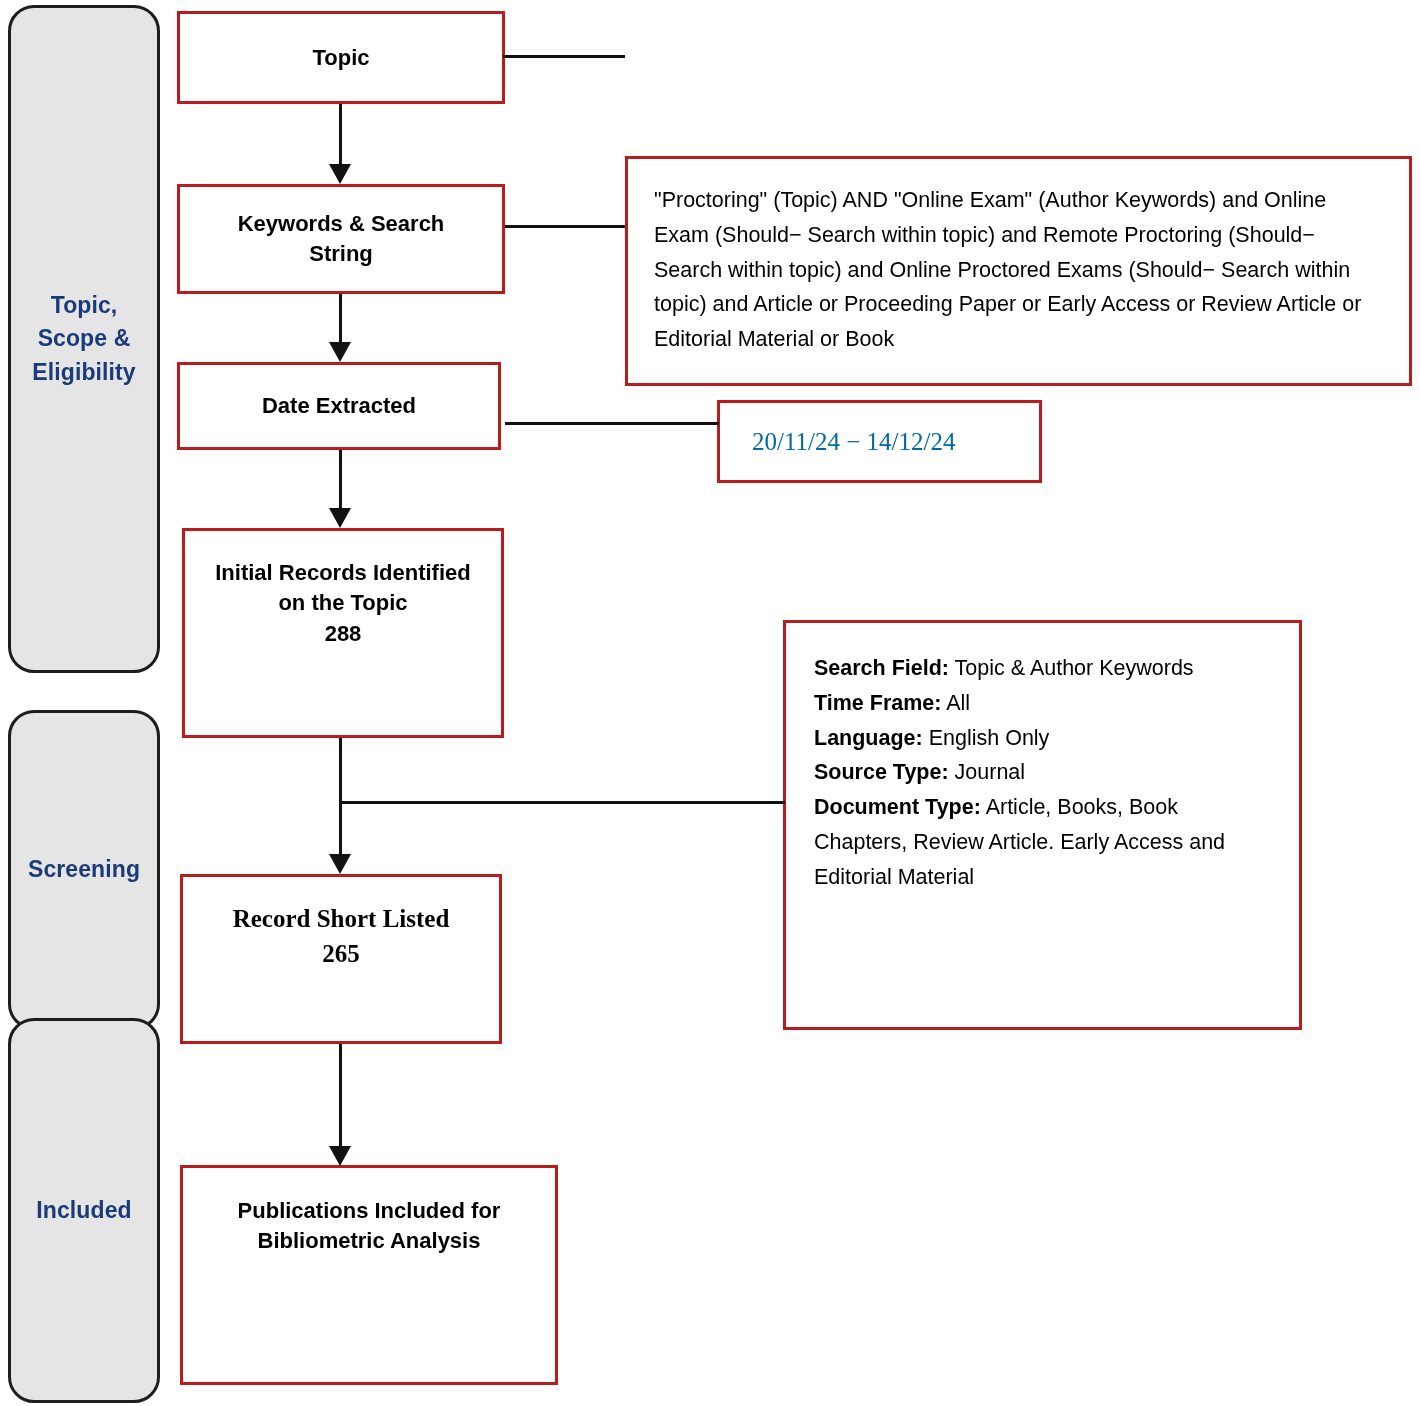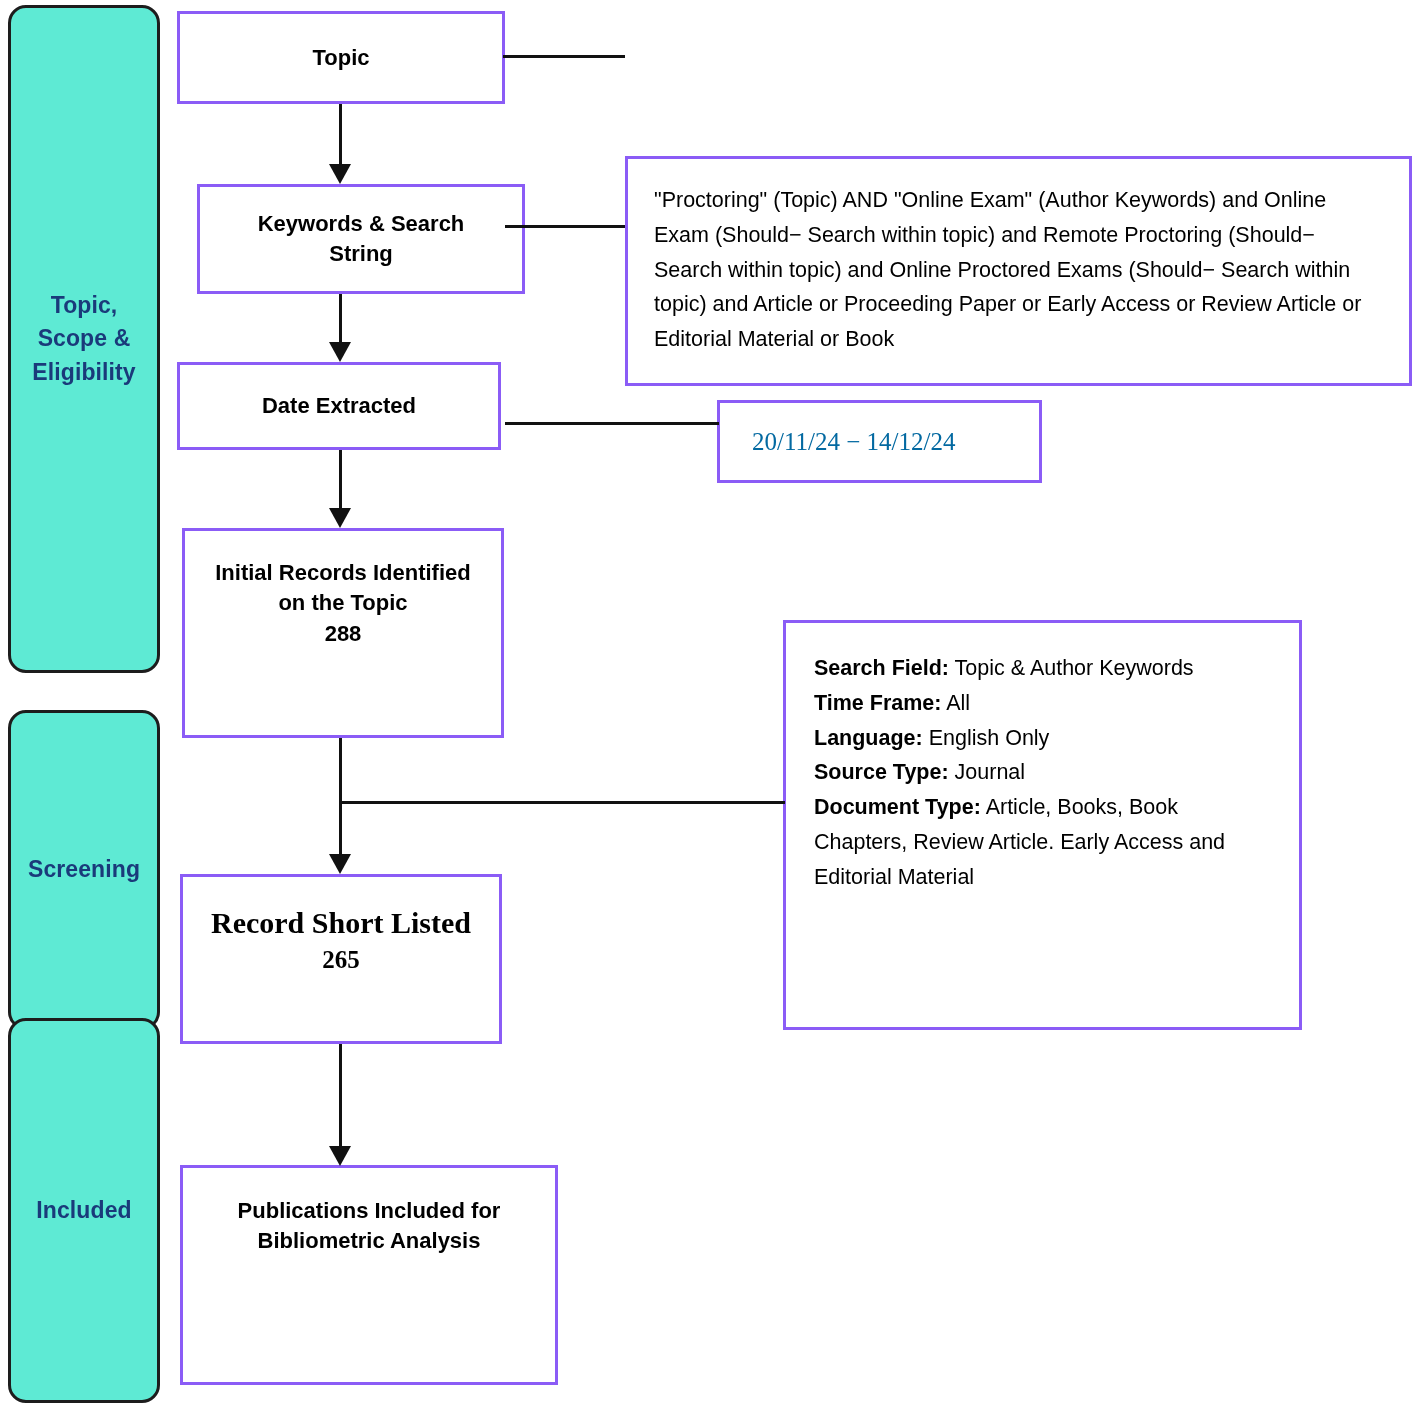--- a/index.html
+++ b/index.html
@@ -16,42 +16,42 @@
     width: 1420px;
     height: 1406px;
     background: #ffffff;
     overflow: hidden;
   }
 
   
   .stage {
     position: absolute;
     box-sizing: border-box;
-    background: #5eead4;
+    background: #e5e5e5;
     border: 3px solid #1d1d1d;
-    border-radius: 18px;
+    border-radius: 26px;
     display: flex;
     align-items: center;
     justify-content: center;
     text-align: center;
   }
   .stage .stage-label {
     color: #1a3a7a;
     font-weight: bold;
     font-size: 23px;
     line-height: 1.45;
     letter-spacing: 0.1px;
   }
 
   
   .box {
     position: absolute;
     box-sizing: border-box;
     background: #ffffff;
-    border: 3px solid #8b5cf6;
+    border: 3px solid #b91c1c;
   }
   .box .inner {
     box-sizing: border-box;
     width: 100%;
     height: 100%;
   }
 
   .center-label {
     display: flex;
     align-items: center;
@@ -119,21 +119,21 @@
 
   <div class="stage" style="left:8px; top:1018px; width:152px; height:385px;">
     <div class="stage-label" style="white-space:pre-line;">Included</div>
   </div>
 
   <div class="box" style="left:177px; top:11px; width:328px; height:93px;">
     <div class="inner center-label sans">Topic</div>
   </div>
 
 
-  <div class="box" style="left:177px; top:184px; width:328px; height:110px;margin-left:20px;">
+  <div class="box" style="left:177px; top:184px; width:328px; height:110px;">
     <div class="inner center-label sans" style="padding:0 54px;">Keywords &amp; Search String</div>
   </div>
 
   <div class="box" style="left:625px; top:156px; width:787px; height:230px;">
     <div class="inner sans" style="padding:24px 26px 0 26px;">
       <div class="para">"Proctoring"  (Topic) AND "Online Exam" (Author Keywords) and Online Exam (Should− Search within topic) and Remote Proctoring (Should− Search within topic) and Online Proctored Exams (Should− Search within topic) and Article or Proceeding Paper or Early Access or Review Article or Editorial Material or Book</div>
     </div>
   </div>
 
   <div class="box" style="left:177px; top:362px; width:324px; height:88px;">
@@ -170,21 +170,21 @@
         </div>
         <div>
           <b>Document Type:</b><span> Article, Books, Book Chapters, Review Article. Early Access and Editorial Material</span>
         </div>
       </div>
     </div>
   </div>
 
   <div class="box" style="left:180px; top:874px; width:322px; height:170px;">
     <div class="inner serif" style="padding:25px 18px 0 18px;">
-      <div class="top-label" style="font-size:30px;">Record Short Listed</div>
+      <div class="top-label" style="font-size:25px;">Record Short Listed</div>
       <div class="top-label count" style="font-size:25px;">265</div>
     </div>
   </div>
 
   <div class="box" style="left:180px; top:1165px; width:378px; height:220px;">
     <div class="inner sans" style="padding:28px 48px 0 48px;">
       <div class="top-label">Publications Included for Bibliometric Analysis</div>
     </div>
   </div>
 

